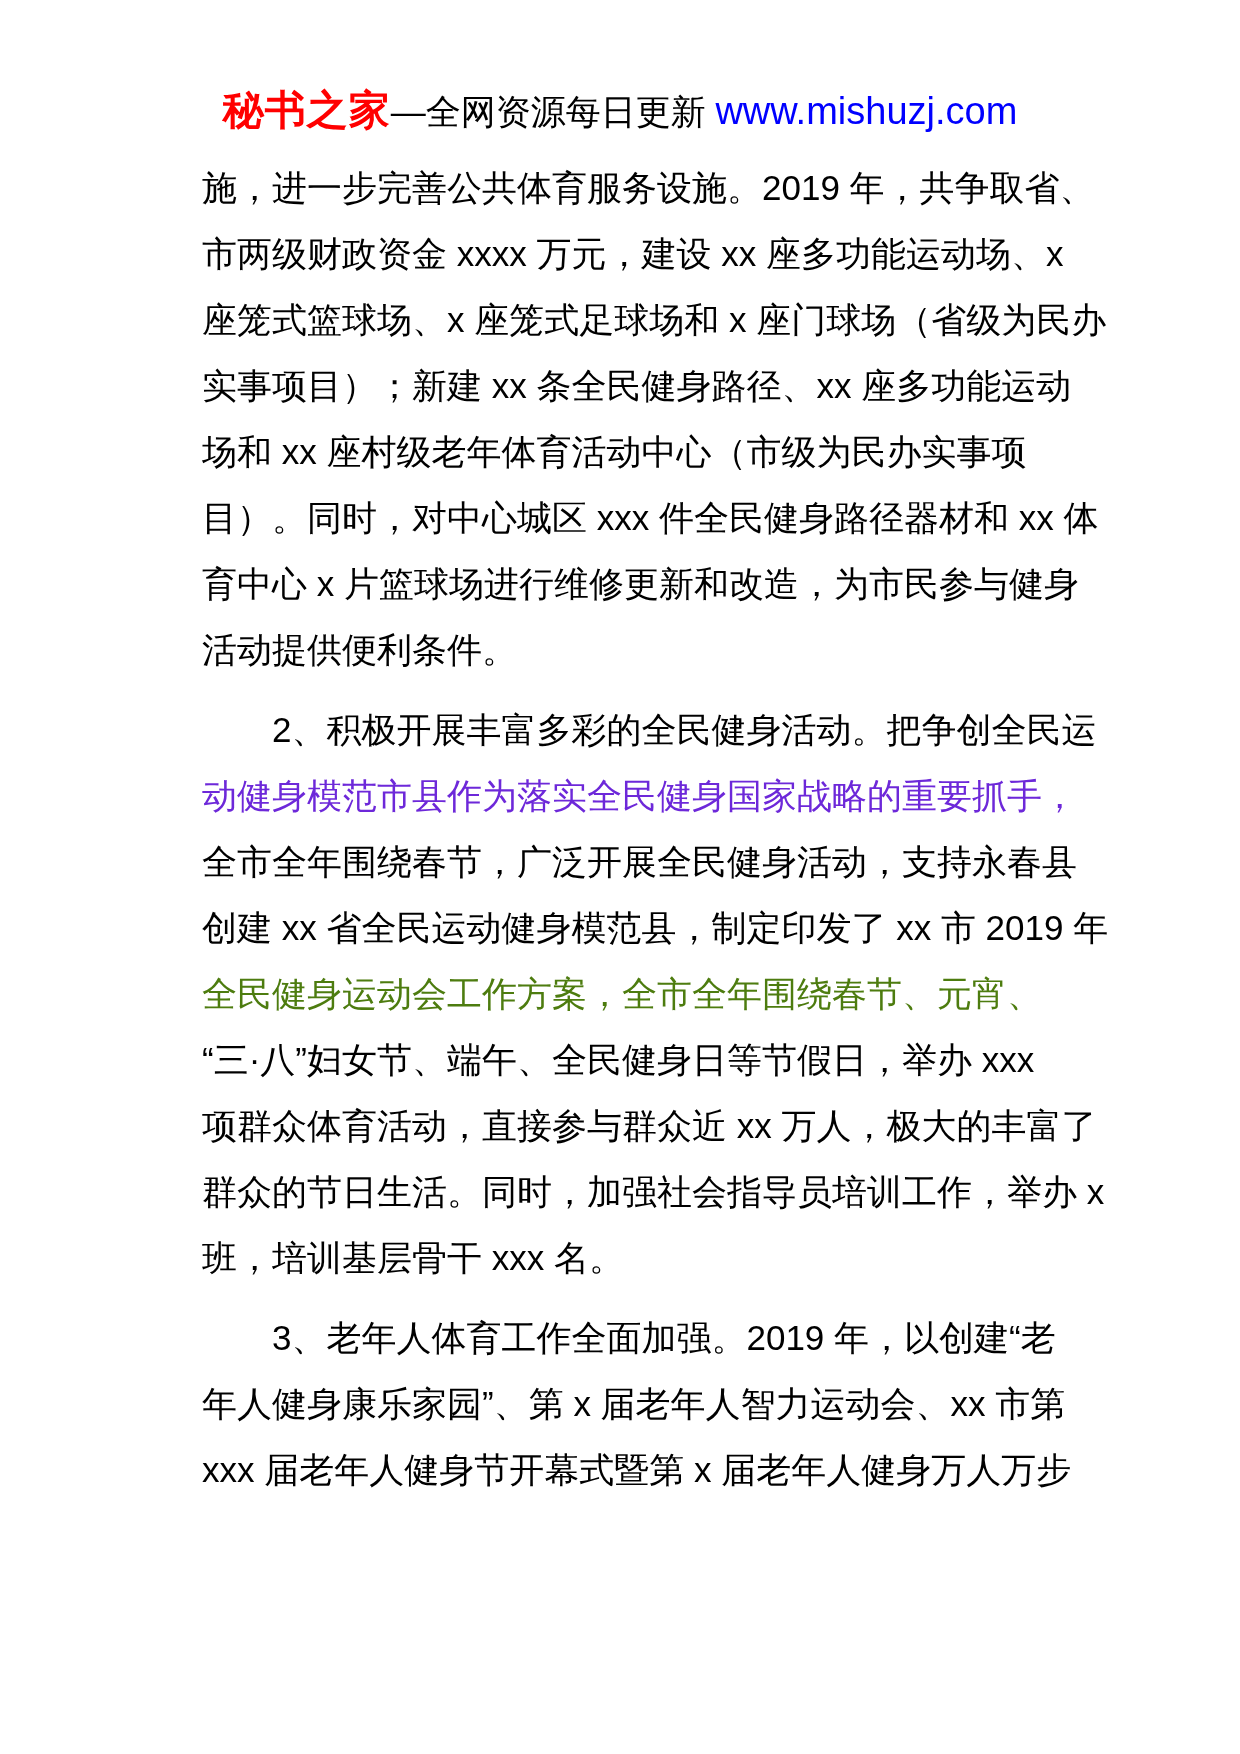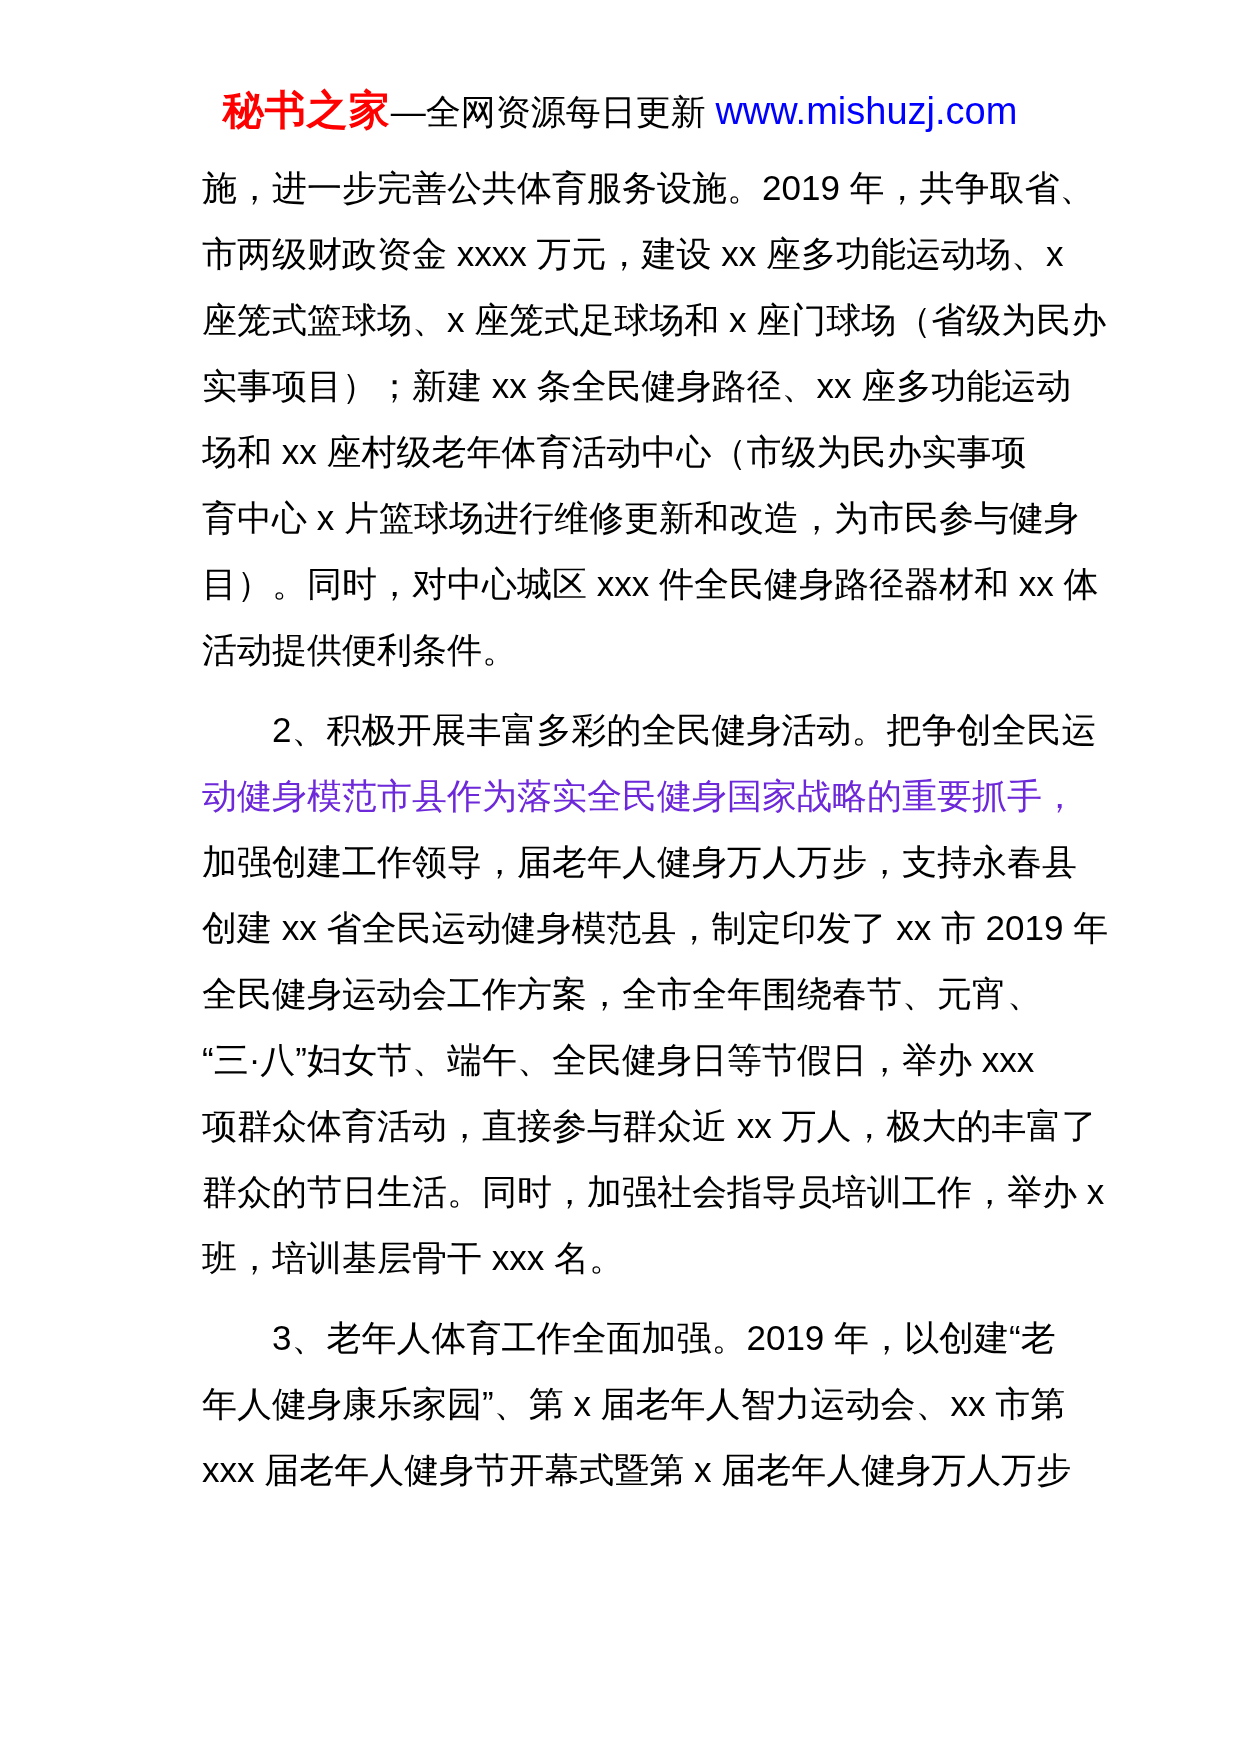--- a/index.html
+++ b/index.html
@@ -57,30 +57,30 @@
   <div class="header">
     <span class="brand" style="color: rgb(255, 0, 0);">秘书之家</span><span class="tagline" style="color: rgb(0, 0, 0);">—全网资源每日更新 </span><a class="url" style="color: rgb(0, 0, 255);">www.mishuzj.com</a>
   </div>
   <div class="doc" id="doc-body">
       <div class="para">
         <div class="line" style="color: rgb(0, 0, 0);">施，进一步完善公共体育服务设施。2019 年，共争取省、</div>
         <div class="line" style="color: rgb(0, 0, 0);">市两级财政资金 xxxx 万元，建设 xx 座多功能运动场、x</div>
         <div class="line" style="color: rgb(0, 0, 0);">座笼式篮球场、x 座笼式足球场和 x 座门球场（省级为民办</div>
         <div class="line" style="color: rgb(0, 0, 0);">实事项目）；新建 xx 条全民健身路径、xx 座多功能运动</div>
         <div class="line" style="color: rgb(0, 0, 0);">场和 xx 座村级老年体育活动中心（市级为民办实事项</div>
+        <div class="line" style="color: rgb(0, 0, 0);">目）。同时，对中心城区 xxx 件全民健身路径器材和 xx 体</div>
         <div class="line" style="color: rgb(0, 0, 0);">育中心 x 片篮球场进行维修更新和改造，为市民参与健身</div>
-        <div class="line" style="color: rgb(0, 0, 0);">目）。同时，对中心城区 xxx 件全民健身路径器材和 xx 体</div>
         <div class="line" style="color: rgb(0, 0, 0);">活动提供便利条件。</div>
       </div>
       <div class="para">
         <div class="line indented" style="color: rgb(0, 0, 0);">2、积极开展丰富多彩的全民健身活动。把争创全民运</div>
         <div class="line" style="color: #6d28d9;">动健身模范市县作为落实全民健身国家战略的重要抓手，</div>
-        <div class="line" style="color: rgb(0, 0, 0);">加强创建工作领导，届老年人健身万人万步，支持永春县</div>
+        <div class="line" style="color: rgb(0, 0, 0);">全市全年围绕春节，广泛开展全民健身活动，支持永春县</div>
         <div class="line" style="color: rgb(0, 0, 0);">创建 xx 省全民运动健身模范县，制定印发了 xx 市 2019 年</div>
-        <div class="line" style="color: #000000;">全民健身运动会工作方案，全市全年围绕春节、元宵、</div>
+        <div class="line" style="color: #4d7c0f;">全民健身运动会工作方案，全市全年围绕春节、元宵、</div>
         <div class="line" style="color: rgb(0, 0, 0);">“三·八”妇女节、端午、全民健身日等节假日，举办 xxx</div>
         <div class="line" style="color: rgb(0, 0, 0);">项群众体育活动，直接参与群众近 xx 万人，极大的丰富了</div>
         <div class="line" style="color: rgb(0, 0, 0);">群众的节日生活。同时，加强社会指导员培训工作，举办 x</div>
         <div class="line" style="color: #000000;">班，培训基层骨干 xxx 名。</div>
       </div>
       <div class="para">
         <div class="line indented" style="color: rgb(0, 0, 0);">3、老年人体育工作全面加强。2019 年，以创建“老</div>
         <div class="line" style="color: rgb(0, 0, 0);">年人健身康乐家园”、第 x 届老年人智力运动会、xx 市第</div>
         <div class="line" style="color: rgb(0, 0, 0);">xxx 届老年人健身节开幕式暨第 x 届老年人健身万人万步</div>
       </div>

